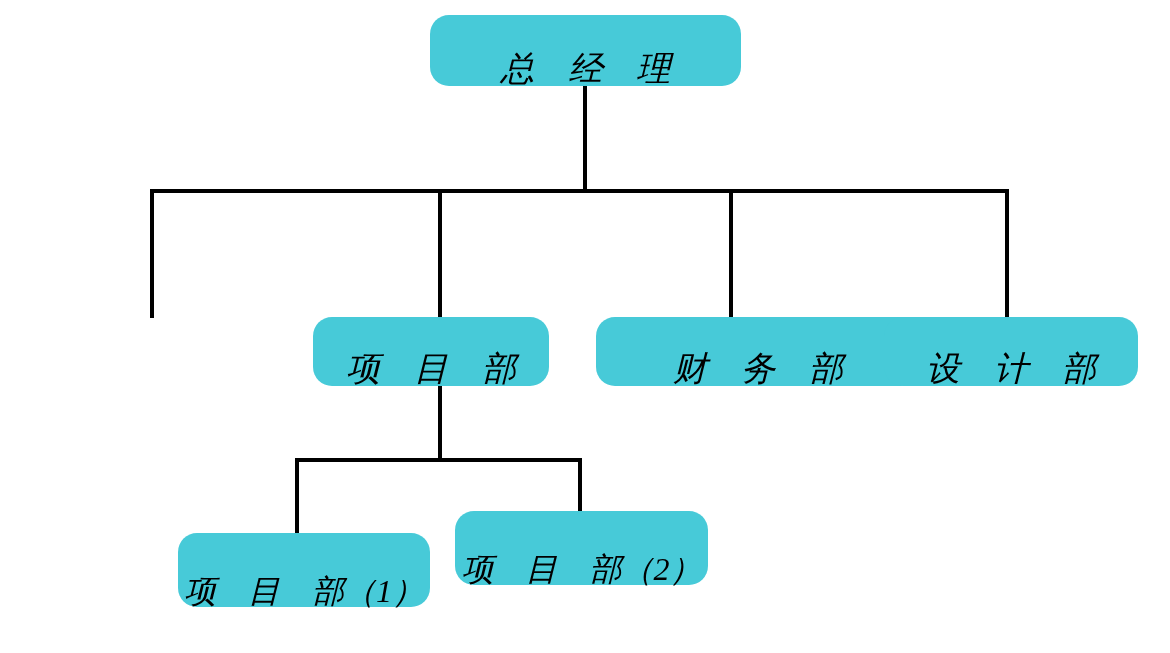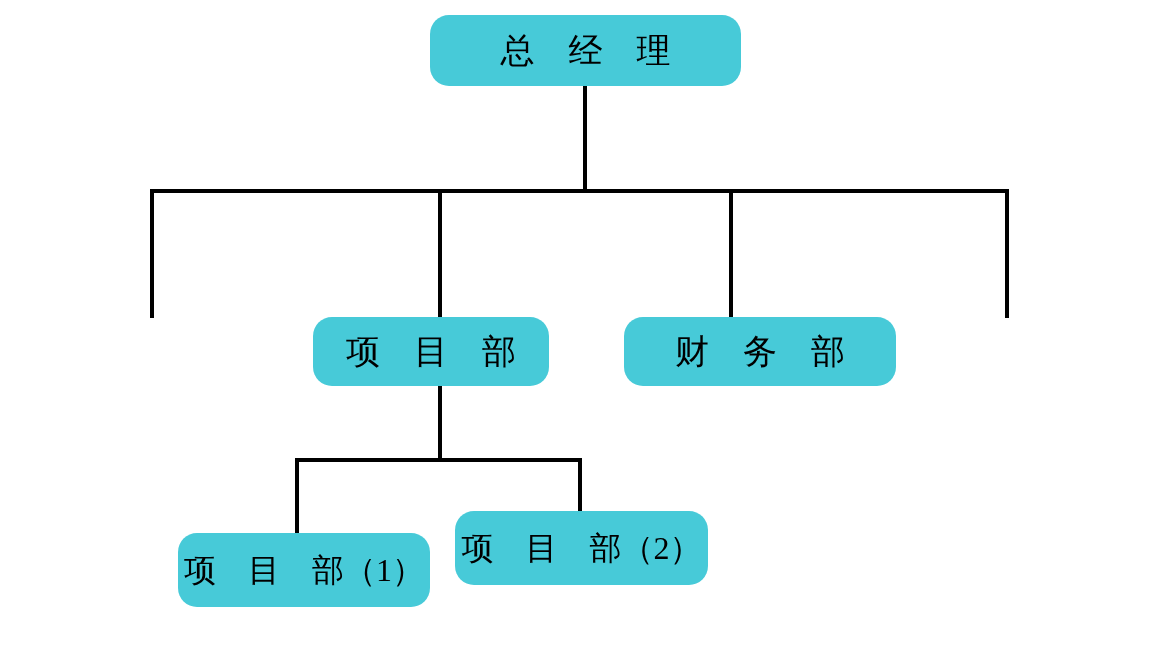--- a/index.html
+++ b/index.html
@@ -19,26 +19,27 @@
     width:1170px;
     height:653px;
     background:var(--bg);
     overflow:hidden;
   }
   .node{
     position:absolute;
     background:var(--node-fill);
     border-radius:19px;
     display:flex;
-    align-items:center;
+    align-items:flex-end;
     justify-content:center;
     color:var(--text);
     font-size:34px;
     line-height:1;
     white-space:nowrap;
+    font-style:italic;
   }
   .connector{
     position:absolute;
     background:var(--connector);
   }
   .connector.v{ width:4px; }
   .connector.h{ height:4px; }
 </style>
 </head>
 <body>
@@ -58,24 +59,27 @@
 
   <div class="node" style="left:430px;top:15px;width:311px;height:71px">
     <span>总　经　理</span>
   </div>
 
 
   <div class="node" style="left:313px;top:317px;width:236px;height:69px">
     <span>项　目　部</span>
   </div>
 
-  <div class="node" style="left:624px;top:317px;width:272px;height:69px">
+  <div class="node" style="left:596px;top:317px;width:324px;height:69px">
     <span>财　务　部</span>
   </div>
 
+  <div class="node" style="left:884px;top:317px;width:254px;height:69px">
+    <span>设　计　部</span>
+  </div>
 
   <div class="node" style="left:178px;top:533px;width:252px;height:74px;font-size:32px">
     <span>项　目　部（1）</span>
   </div>
 
   <div class="node" style="left:455px;top:511px;width:253px;height:74px;font-size:32px">
     <span>项　目　部（2）</span>
   </div>
 
 </div>

